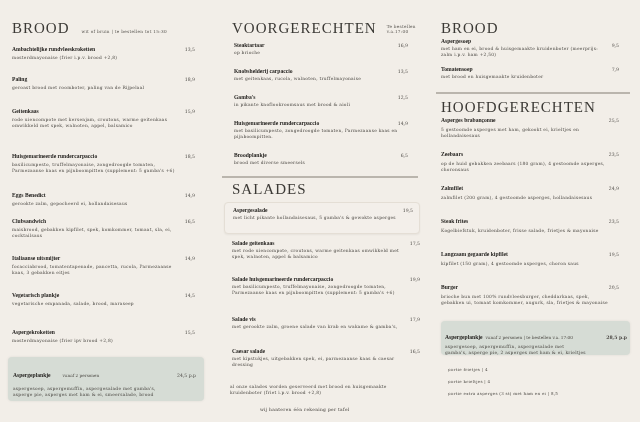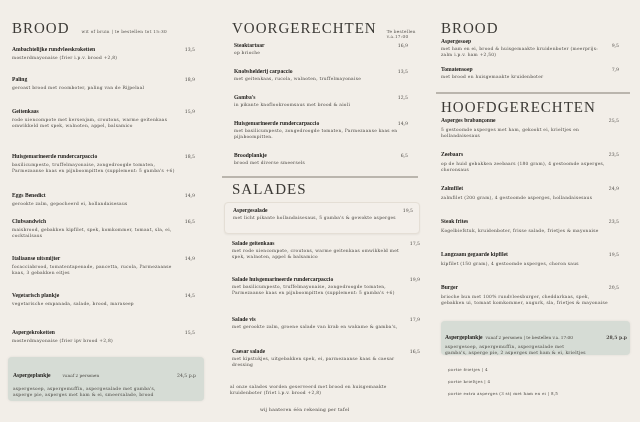--- a/index.html
+++ b/index.html
@@ -160,21 +160,21 @@
   <div style="padding:5px 4px 0 5px;">
     <div class="item-row">
       <span><span class="item-name">Aspergeplankje</span><span class="hl-sub">vanaf 2 personen</span></span>
       <span class="item-price" style="margin-right:4px;">24,5 p.p</span>
     </div>
     <div class="item-desc" style="margin-top:5px; padding-right:40px;">aspergesoep, aspergemuffin, aspergesalade met gamba's, asperge pie, asperges met ham &amp; ei, smeersalade, brood</div>
   </div>
 </div>
 
 <div class="col col-mid">
-  <div class="section-head" style="position:absolute; top:20px; left:10px; width:200px;">
+  <div class="section-head" style="position:absolute; top:20px; left:10px; width:200px;align-items:center;">
     <span class="section-title">VOORGERECHTEN</span>
     <span class="section-note" style="margin-left:10px;">Te bestellen v.a.17:00</span>
   </div>
 
   <div class="item" style="top:42px; left:12px;">
     <div class="item-row">
         <span class="item-name">Steaktartaar</span>
         <span class="item-price">16,9</span>
       </div>
     <div class="item-desc" style="margin-top:2px;">op brioche</div>

